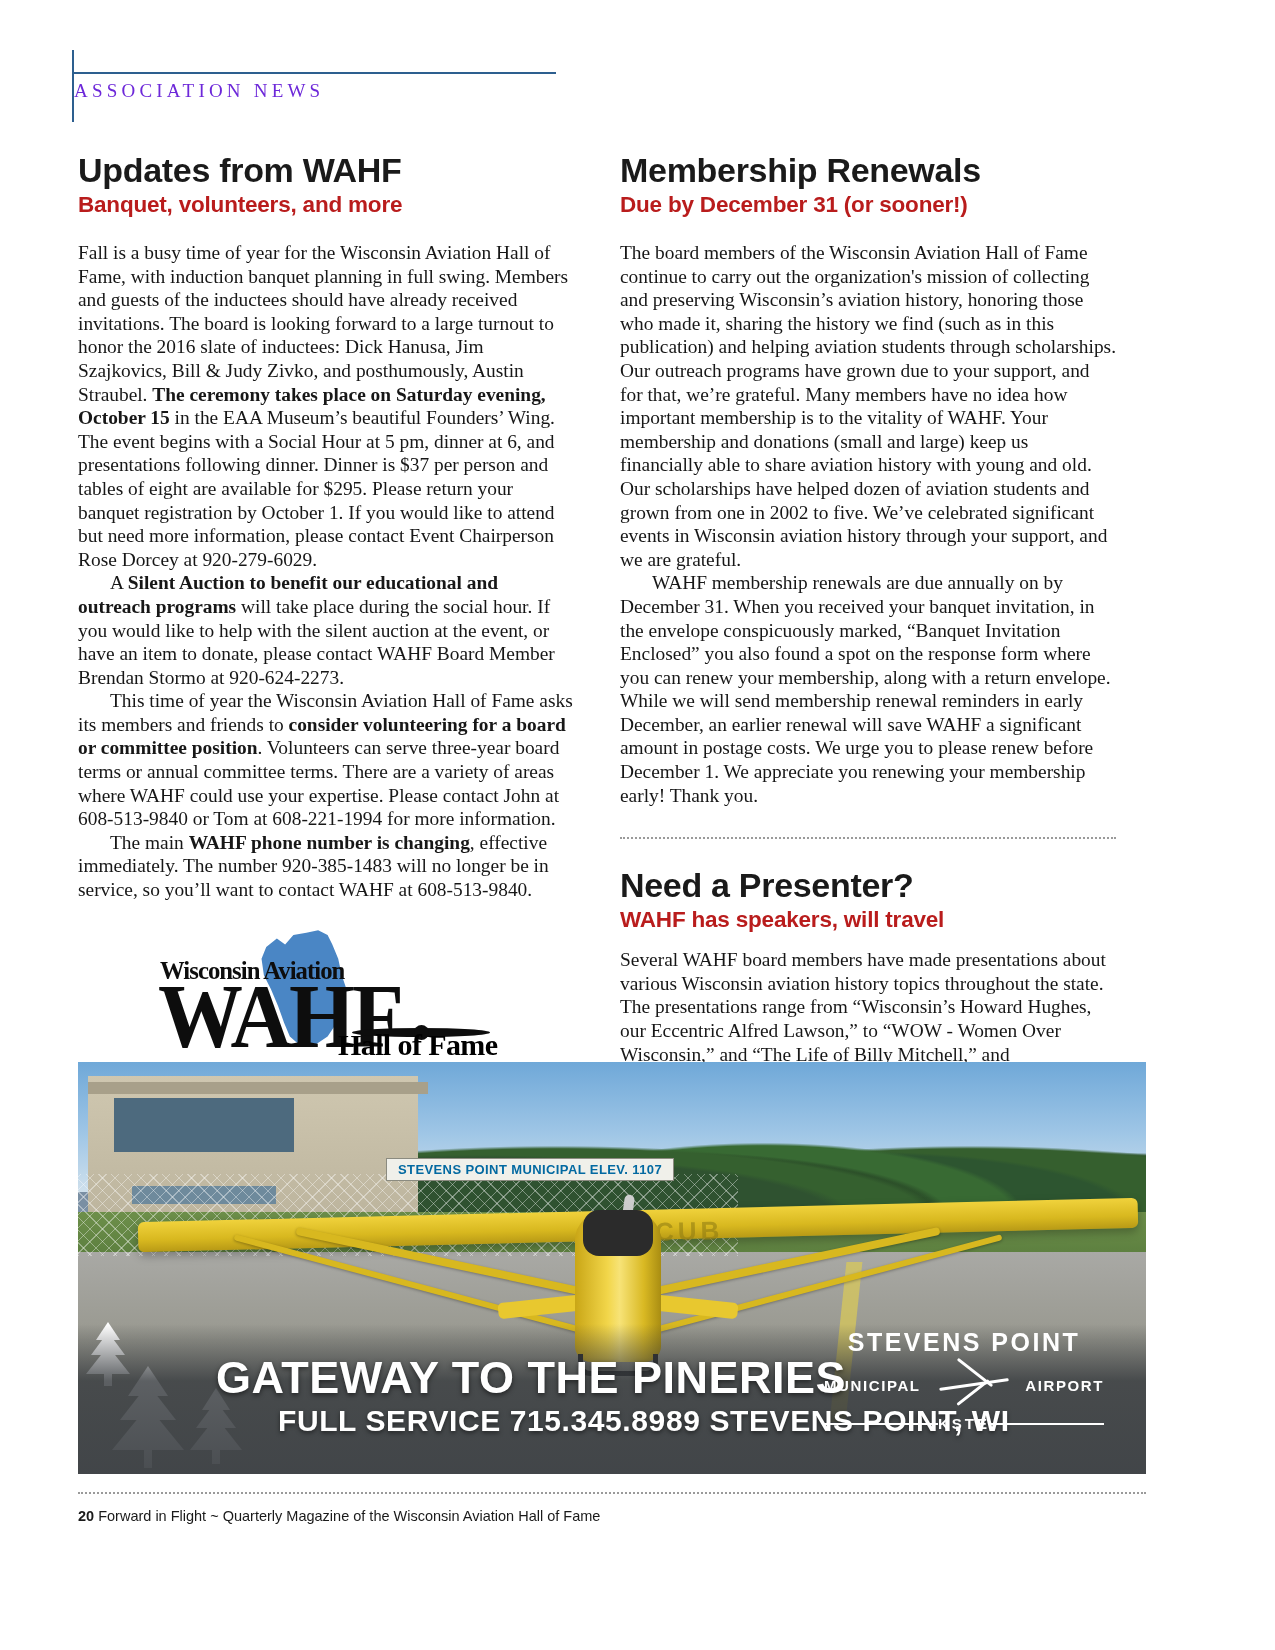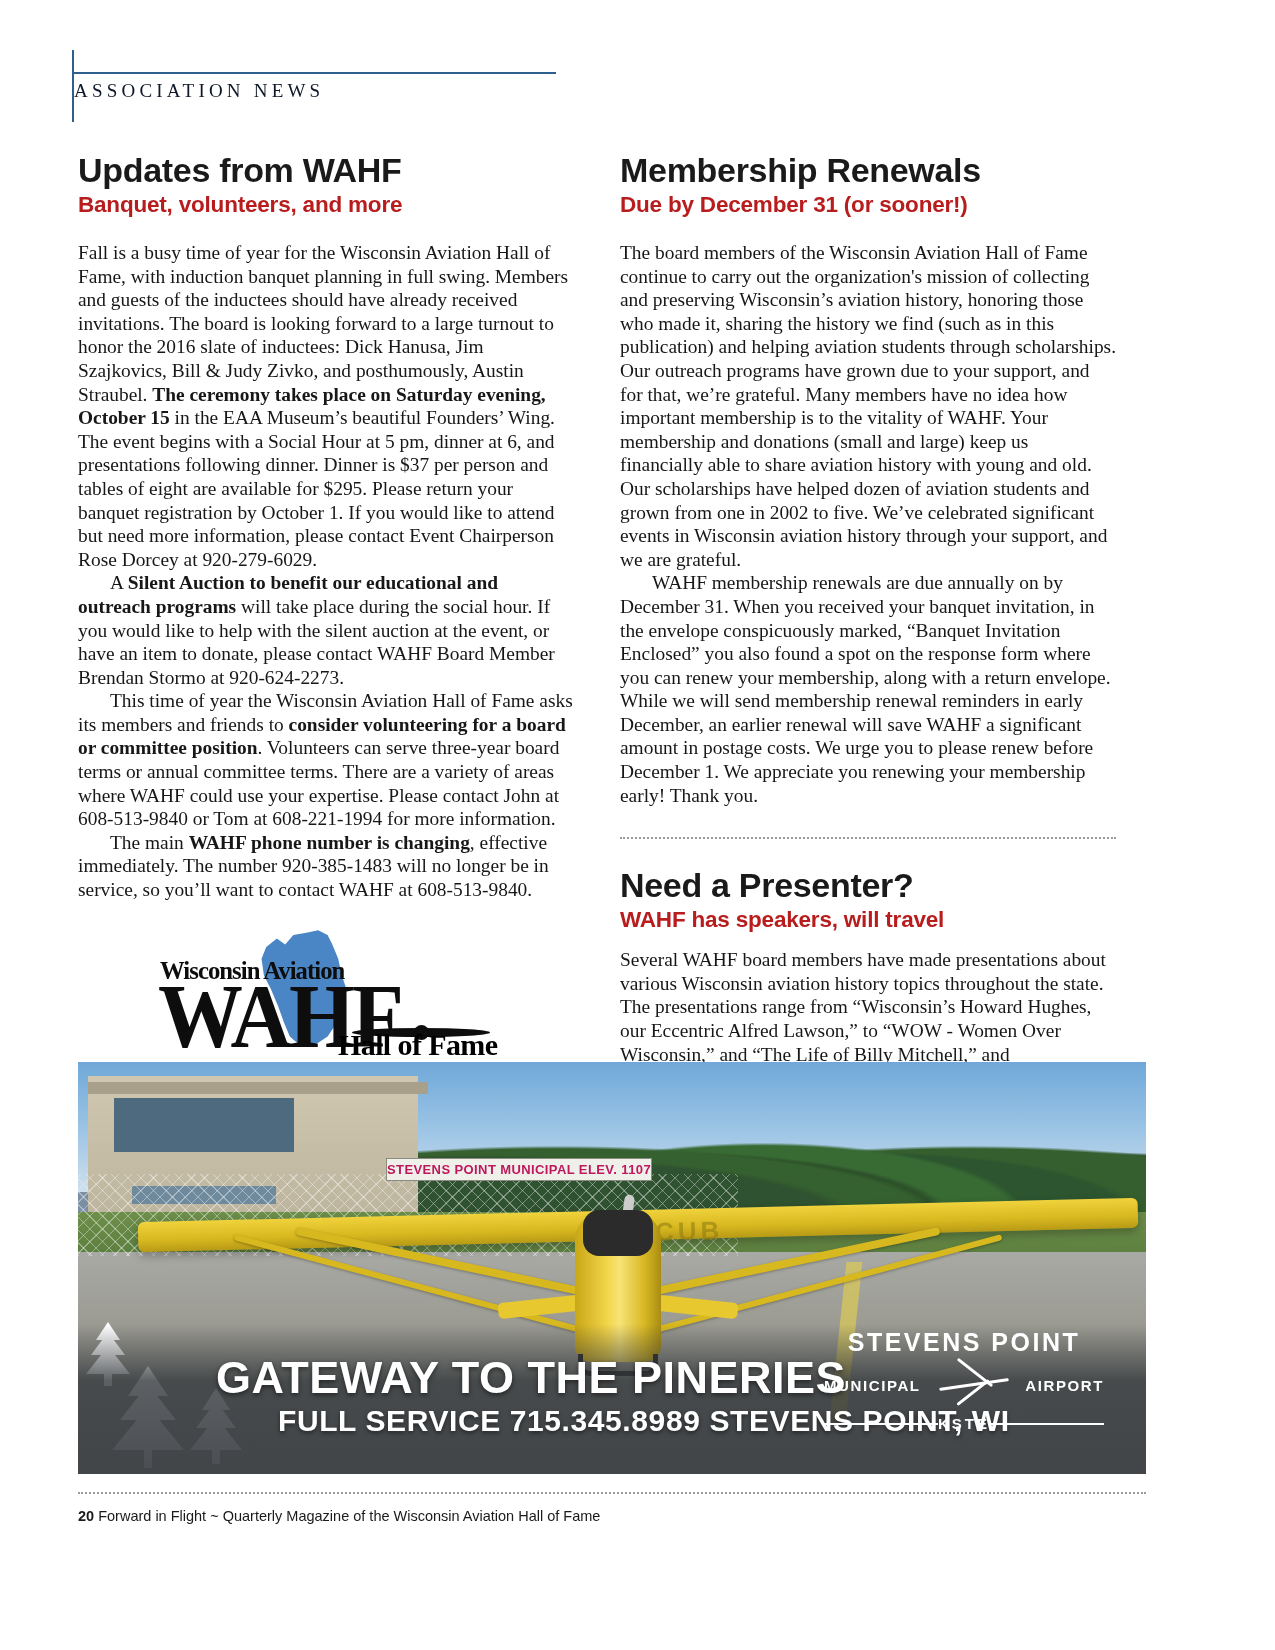--- a/index.html
+++ b/index.html
@@ -19,21 +19,21 @@
     position:absolute; left:72px; top:72px; width:484px; height:2px;
     background:#2d5f8f;
   }
   #kicker-rule-v {
     position:absolute; left:72px; top:50px; width:2px; height:72px;
     background:#2d5f8f;
   }
   #kicker-text {
     position:absolute; left:74px; top:80px;
     font-family:"Liberation Serif", serif;
-    font-size:19px; letter-spacing:4.2px; color:#0f172a;
+    font-size:19px; letter-spacing:4.2px; color:#6d28d9;
   }
 
   
   #cols {
     position:absolute; left:0; top:150px; width:1094px; height:910px;
   }
   .col { position:absolute; top:0; width:496px; }
   #col-left  { left:78px; }
   #col-right { left:620px; }
 
@@ -247,24 +247,24 @@
     box-shadow:0 1px 3px rgba(0,0,0,.3);
   }
   #strut-l { left:215px; top:196px; width:300px; transform:rotate(12deg); }
   #strut-r { left:565px; top:196px; width:300px; transform:rotate(-12deg); }
   #strut-l2 { left:150px; top:220px; width:370px; transform:rotate(15deg); height:6px;}
   #strut-r2 { left:560px; top:220px; width:370px; transform:rotate(-15deg); height:6px;}
 
   
   #ad-elevsign {
     position:absolute; left:308px; top:96px;
-    background:#f0f0ea; color:#be185d;
+    background:#f0f0ea; color:#0369a1;
     font-family:"Liberation Sans", sans-serif;
     font-weight:bold; font-size:13px; letter-spacing:.4px;
-    padding:3px 0; white-space:nowrap;
+    padding:3px 11px; white-space:nowrap;
     border:1px solid #8b8b80;
   }
 
   
   .pine { position:absolute; }
   .pine i {
     display:block; margin:0 auto;
     width:0; height:0;
     border-left:solid transparent;
     border-right:solid transparent;

